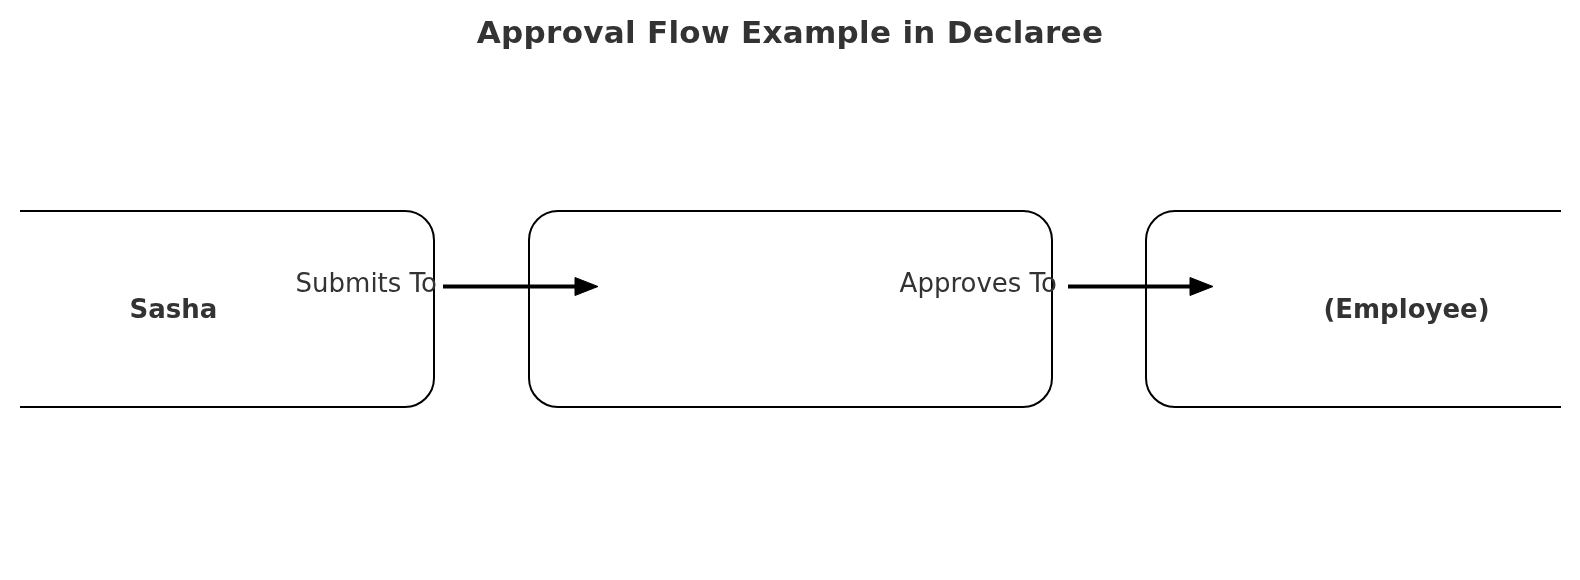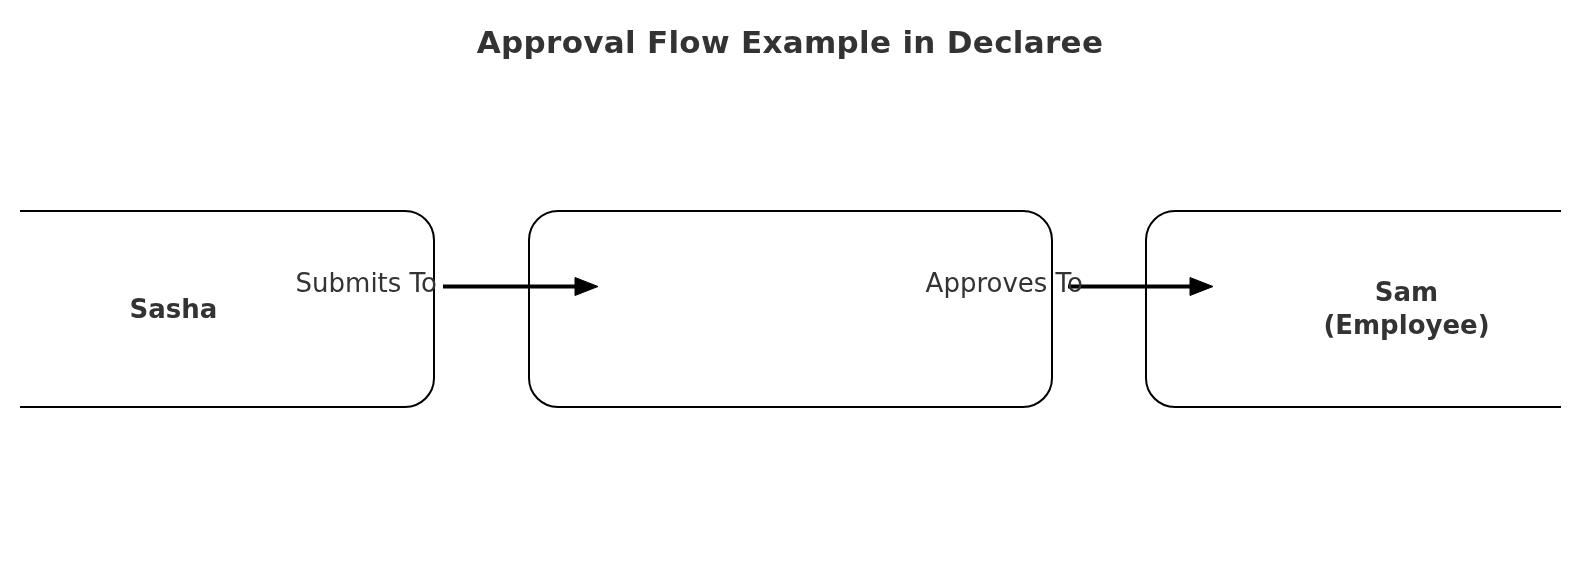--- a/index.html
+++ b/index.html
@@ -19,21 +19,20 @@
     position: absolute;
     top: 15px;
     left: 0;
     width: 100%;
     text-align: center;
     font-size: 31px;
     line-height: 34px;
     font-weight: bold;
     letter-spacing: 0.3px;
     color: var(--text, #333333);
-    margin-top: 10px;
   }
   
   .strip {
     position: absolute;
     left: 20px;
     top: 210px;
     width: 1541px;
     height: 198px;
     overflow: hidden;
   }
@@ -82,21 +81,21 @@
     top: 266px;
     height: 34px;
     line-height: 34px;
     font-size: 26px;
     font-weight: normal;
     color: var(--text, #333333);
     text-align: right;
     white-space: nowrap;
   }
   .el-submits  { right: 1143px; margin-left: 16px; }
-  .el-approves { right: 497px; }
+  .el-approves { right: 523px; }
 </style>
 </head>
 <body>
 
 <div class="canvas">
 
   <div class="title">Approval Flow Example in Declaree</div>
 
   <div class="strip">
 
@@ -106,21 +105,20 @@
       </div>
     </div>
 
     <div class="node" id="node-sasha">
       <div class="node-label">
       </div>
     </div>
 
     <div class="node" id="node-sam">
       <div class="node-label">
-        <div>Sam</div>
         <div>(Employee)</div>
       </div>
     </div>
 
   </div>
 
   <svg class="arrows" width="1580" height="580" viewBox="0 0 1580 580">
     <g>
       <line x1="443" y1="286.5" x2="582" y2="286.5"></line>
       <polygon points="598,286.5 575,277.5 575,295.5"></polygon>

